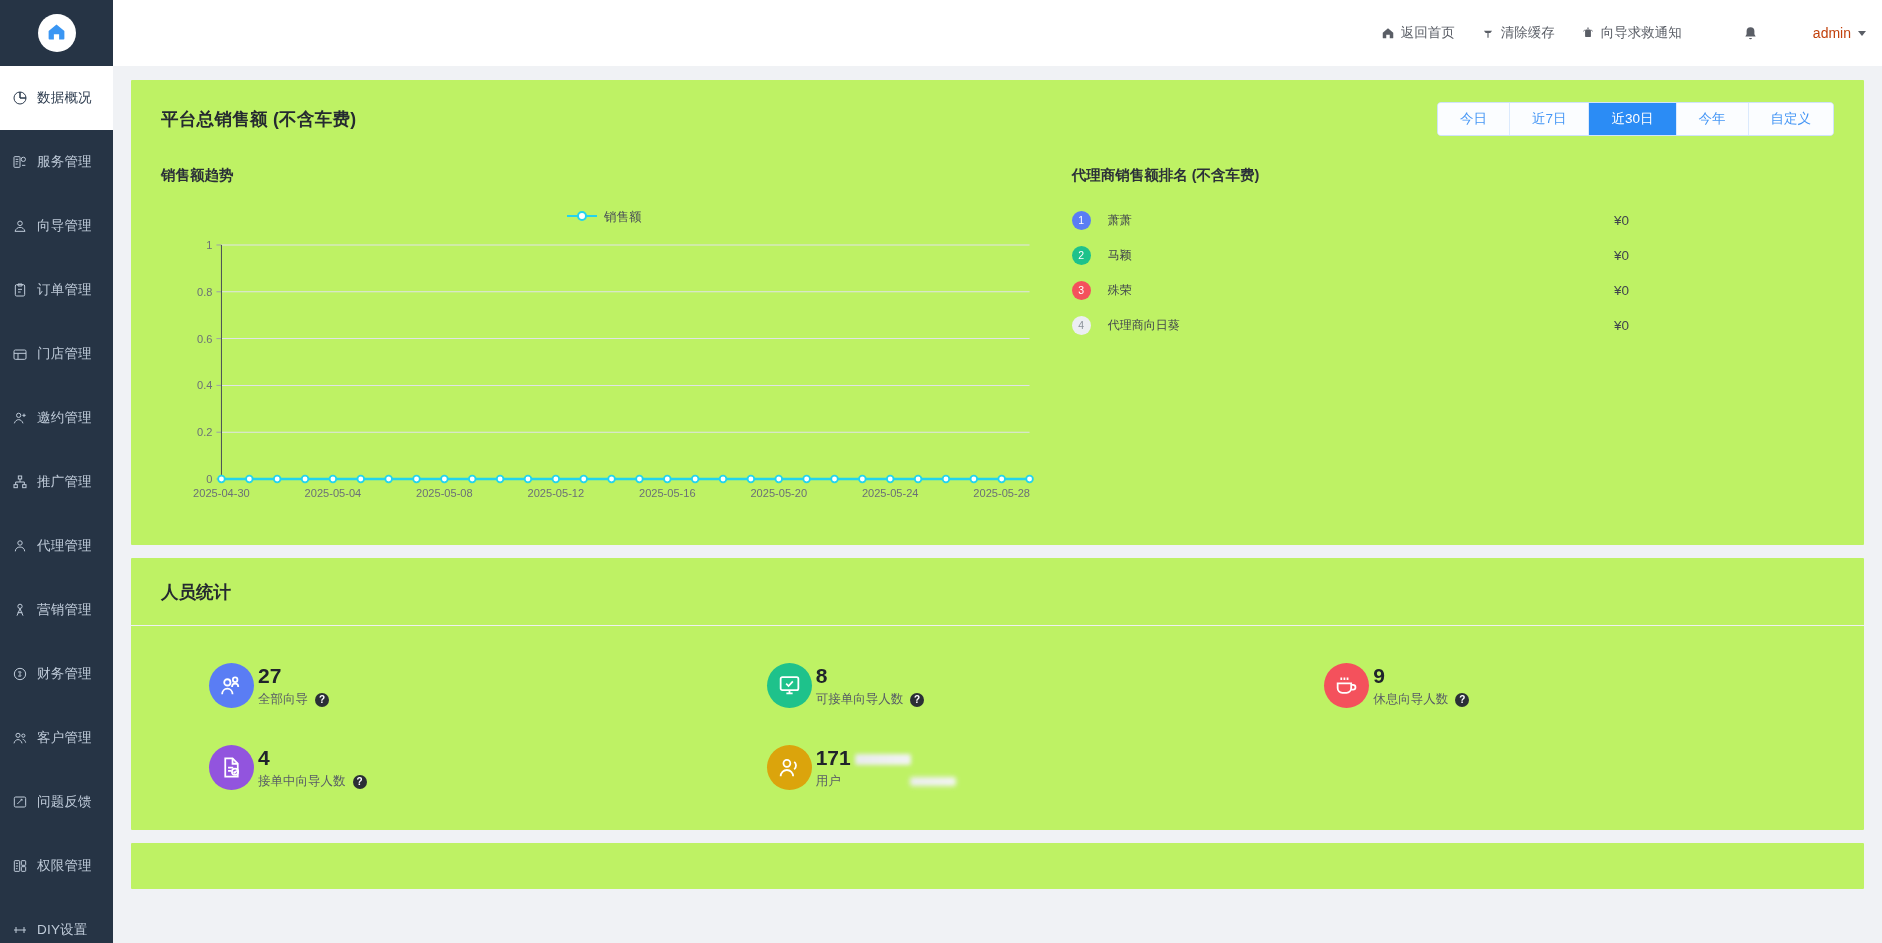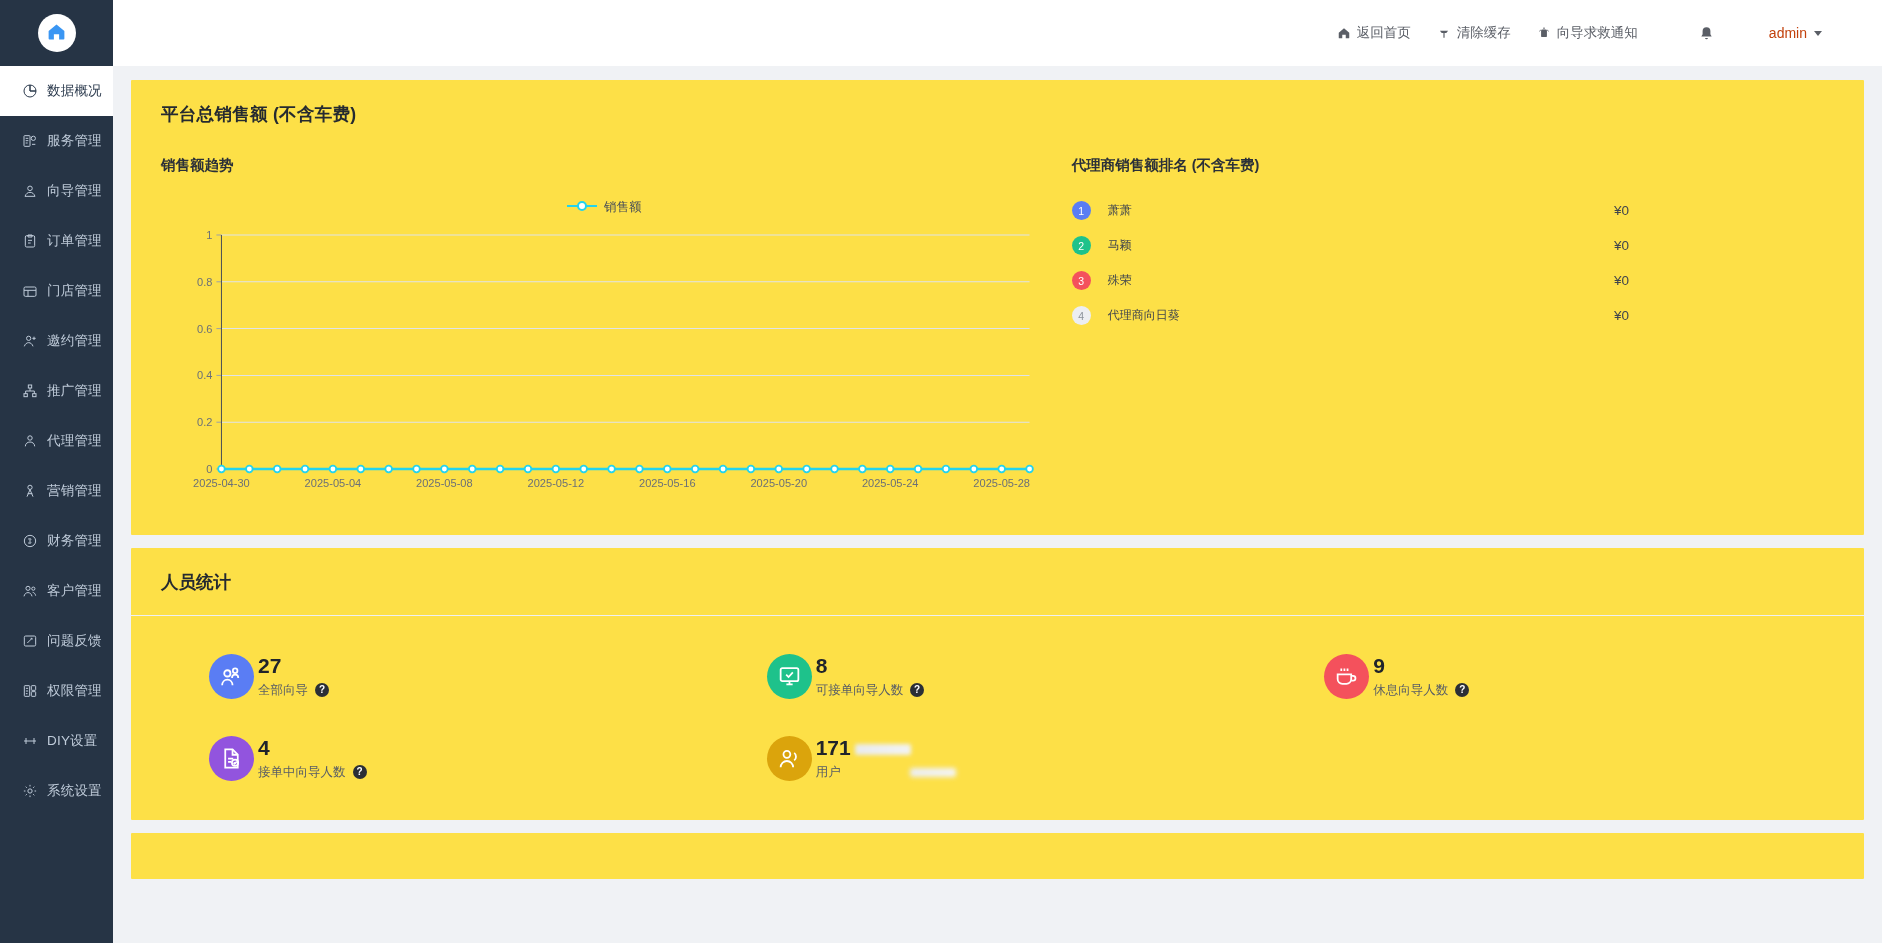--- a/index.html
+++ b/index.html
@@ -22,22 +22,22 @@
     height: 66px; display: flex; align-items: center; justify-content: center;
     flex: 0 0 auto;
   }
   .logo-circle {
     width: 38px; height: 38px; border-radius: 50%;
     background: #ffffff;
     display: flex; align-items: center; justify-content: center;
   }
   .nav { display: flex; flex-direction: column; flex: 1 1 auto; }
   .nav-item {
-    height: 50px; display: flex; align-items: center;
-    padding-left: 21px; gap: 9px;
+    height: 64px; display: flex; align-items: center;
+    padding-left: 11px; gap: 9px;
     color: #bfcbd9; font-size: 13.5px; white-space: nowrap;
     cursor: pointer; letter-spacing: .2px;
   }
   .nav-item .nicon {
     width: 17px; height: 17px; display: inline-flex;
     align-items: center; justify-content: center; flex: 0 0 17px;
   }
   .nav-item .nicon svg { width: 16px; height: 16px; display: block; }
   .nav-item.active {
     background: #ffffff; color: #2b3a4d; font-weight: 400;
@@ -45,41 +45,41 @@
   .nav-item.active .nicon svg { stroke: #2b3a4d; fill: none; }
   .nav-item svg { stroke: #bfcbd9; fill: none; stroke-width: 1.5; }
   .nav-item.active svg { stroke: #2b3a4d; }
 
   
   .main { flex: 1 1 auto; height: 943px; display: flex; flex-direction: column; background: #f0f2f5; }
 
   .topbar {
     height: 66px; background: #ffffff;
     display: flex; align-items: center; justify-content: flex-end;
-    padding-right: 60px; gap: 0px;
+    padding-right: 16px; gap: 0px;
     flex: 0 0 66px;
   }
   .top-link {
     display: inline-flex; align-items: center; gap: 6px;
     color: #5a5e66; font-size: 13.5px; cursor: pointer;
     margin-left: 26px; white-space: nowrap;
   }
   .top-link svg { width: 14px; height: 14px; stroke: #5a5e66; fill: none; stroke-width: 1.6; display:block; }
   .bell-btn { margin-left: 60px; display: inline-flex; align-items: center; cursor: pointer; }
   .bell-btn svg { width: 17px; height: 17px; fill: #5a5e66; display: block; }
   .admin-menu {
     margin-left: 54px; display: inline-flex; align-items: center; gap: 7px;
     color: #c2410c; font-size: 14px; cursor: pointer;
   }
   .caret { width: 0; height: 0; border-left: 4.5px solid transparent;
     border-right: 4.5px solid transparent; border-top: 5px solid #5a5e66; display:block; }
 
   .content { flex: 1 1 auto; overflow: hidden; padding: 14px 0 0 0; }
   .card {
-    background: #fde047; margin: 0 18px 13px 18px; border-radius: 1px;
+    background: #bef264; margin: 0 18px 13px 18px; border-radius: 1px;
   }
   .card-pad { padding: 22px 30px 26px 30px; }
 
   
   .card1-head { display: flex; align-items: center; justify-content: space-between; padding-bottom: 4px;}
   .card-title { font-size: 17.5px; font-weight: bold; color: #252a30; letter-spacing: .3px; }
 
   .btn-group { display: flex; border: 1px solid #cfe3fb; border-radius: 4px; overflow: hidden; background:#fbfdff; }
   .btn-group .gbtn {
     padding: 9px 22px; font-size: 13.5px; color: #4596f5;
@@ -370,20 +370,27 @@
         <span class="caret"></span>
       </div>
     </header>
 
     <div class="content">
 
       <section class="card">
         <div class="card-pad">
           <div class="card1-head">
             <h2 class="card-title">平台总销售额 (不含车费)</h2>
+            <div class="btn-group">
+              <div class="gbtn">今日</div>
+              <div class="gbtn">近7日</div>
+              <div class="gbtn active">近30日</div>
+              <div class="gbtn">今年</div>
+              <div class="gbtn">自定义</div>
+            </div>
           </div>
 
           <div class="two-col">
 
             <div class="col-left">
               <div class="sub-title">销售额趋势</div>
               <div class="chart-box">
                 <div class="legend">
                   <span class="legend-marker">
                     <svg width="30" height="12" viewBox="0 0 30 12">

